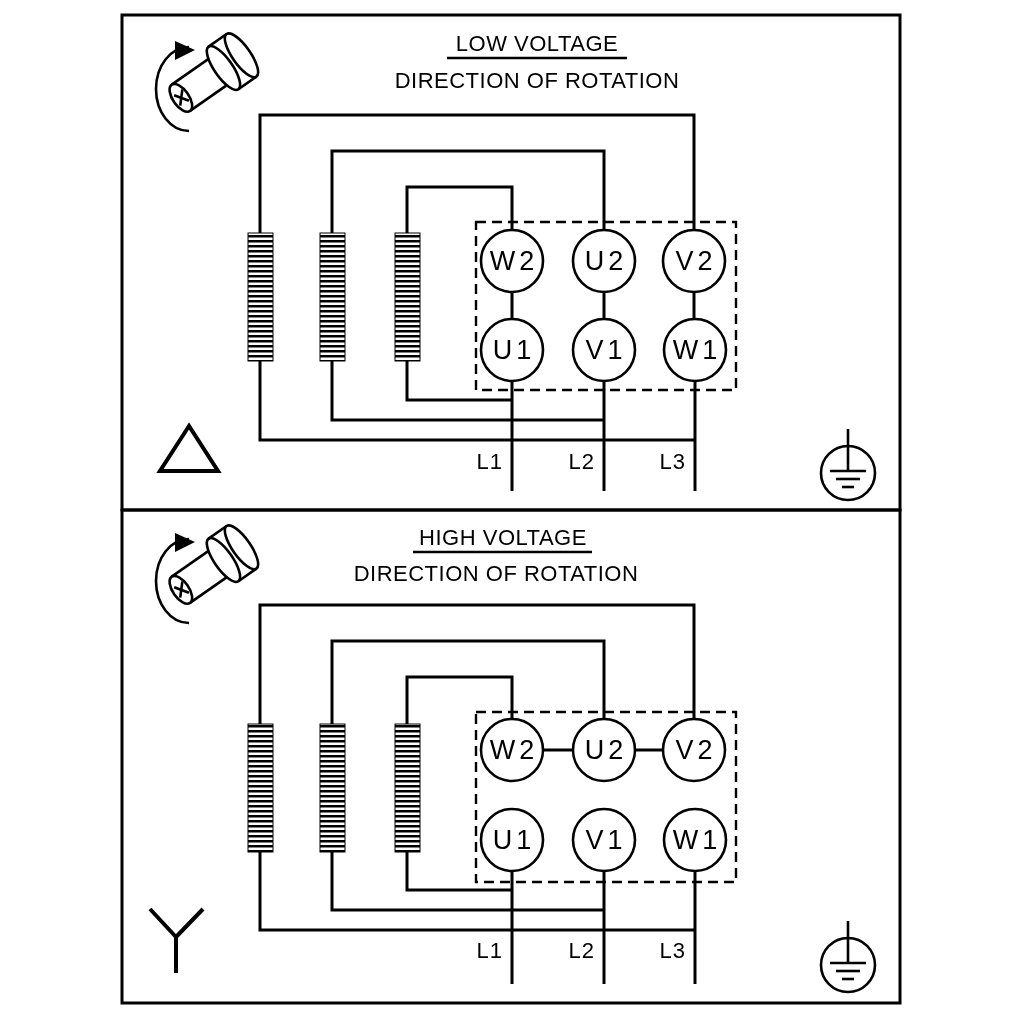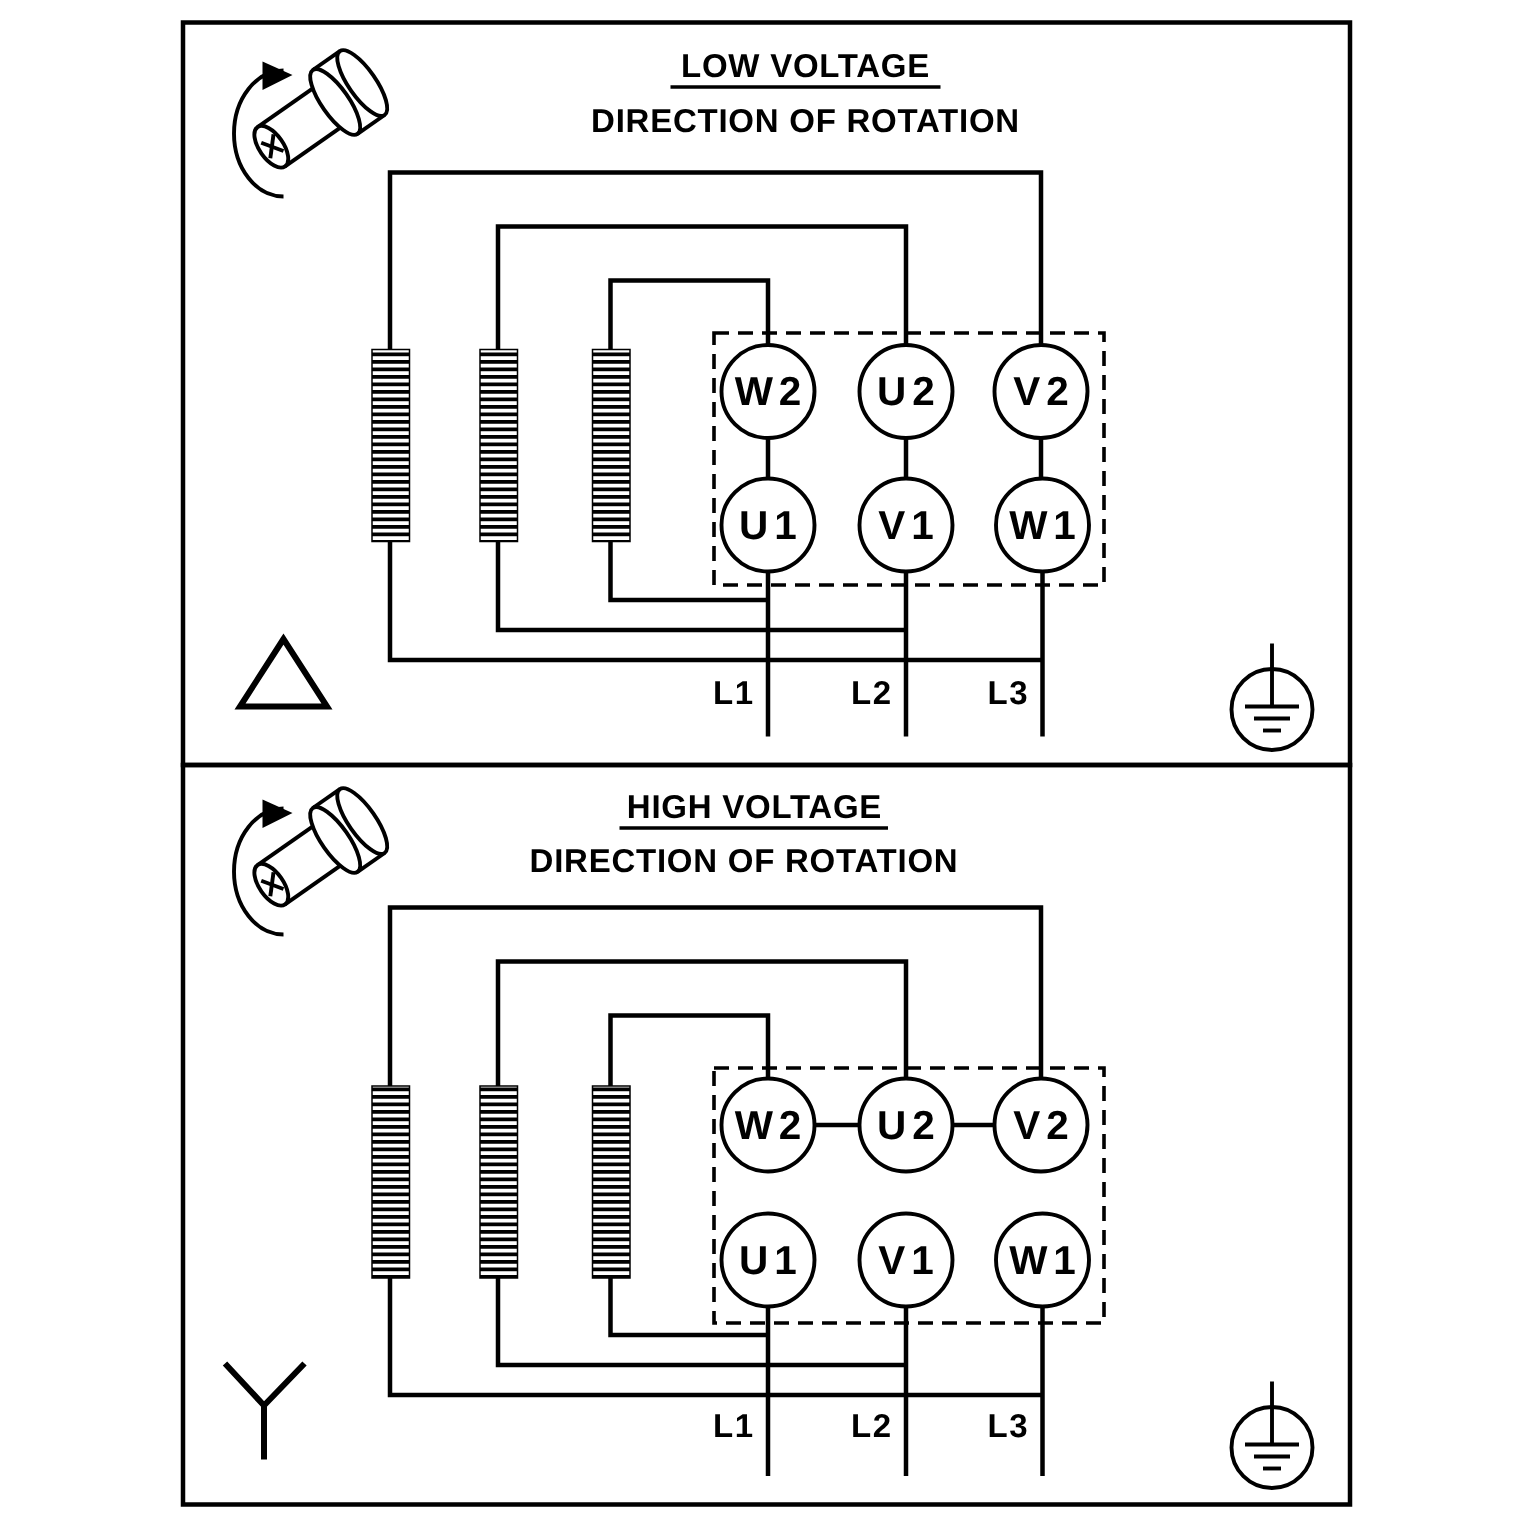--- a/index.html
+++ b/index.html
@@ -1,17 +1,17 @@
 <!DOCTYPE html>
 <html><head>
 <meta charset="utf-8">
 <title>Motor Wiring Diagram</title>
 <style>
   html,body{margin:0;padding:0;background:#ffffff;}
-  .canvas{width:1024px;height:1024px;background:#ffffff;position:relative;overflow:hidden;font-weight:bold;}
+  .canvas{width:1024px;height:1024px;background:#ffffff;position:relative;overflow:hidden;}
   svg{display:block;}
   svg text{font-family:"Liberation Sans","DejaVu Sans",sans-serif;fill:#000;}
   .title{font-size:22px;text-anchor:middle;letter-spacing:0.5px;}
   .tlabel{font-size:27px;text-anchor:middle;letter-spacing:4px;}
   .llabel{font-size:22px;text-anchor:end;letter-spacing:1px;}
   .border{fill:none;stroke:#000;stroke-width:3;}
   .w{fill:none;stroke:#000;stroke-width:3;stroke-linejoin:miter;}
   .w2{fill:none;stroke:#000;stroke-width:2.4;}
   .term{fill:#ffffff;stroke:#000;stroke-width:2.6;}
   .dash{fill:none;stroke:#000;stroke-width:2.4;stroke-dasharray:10 6;}

